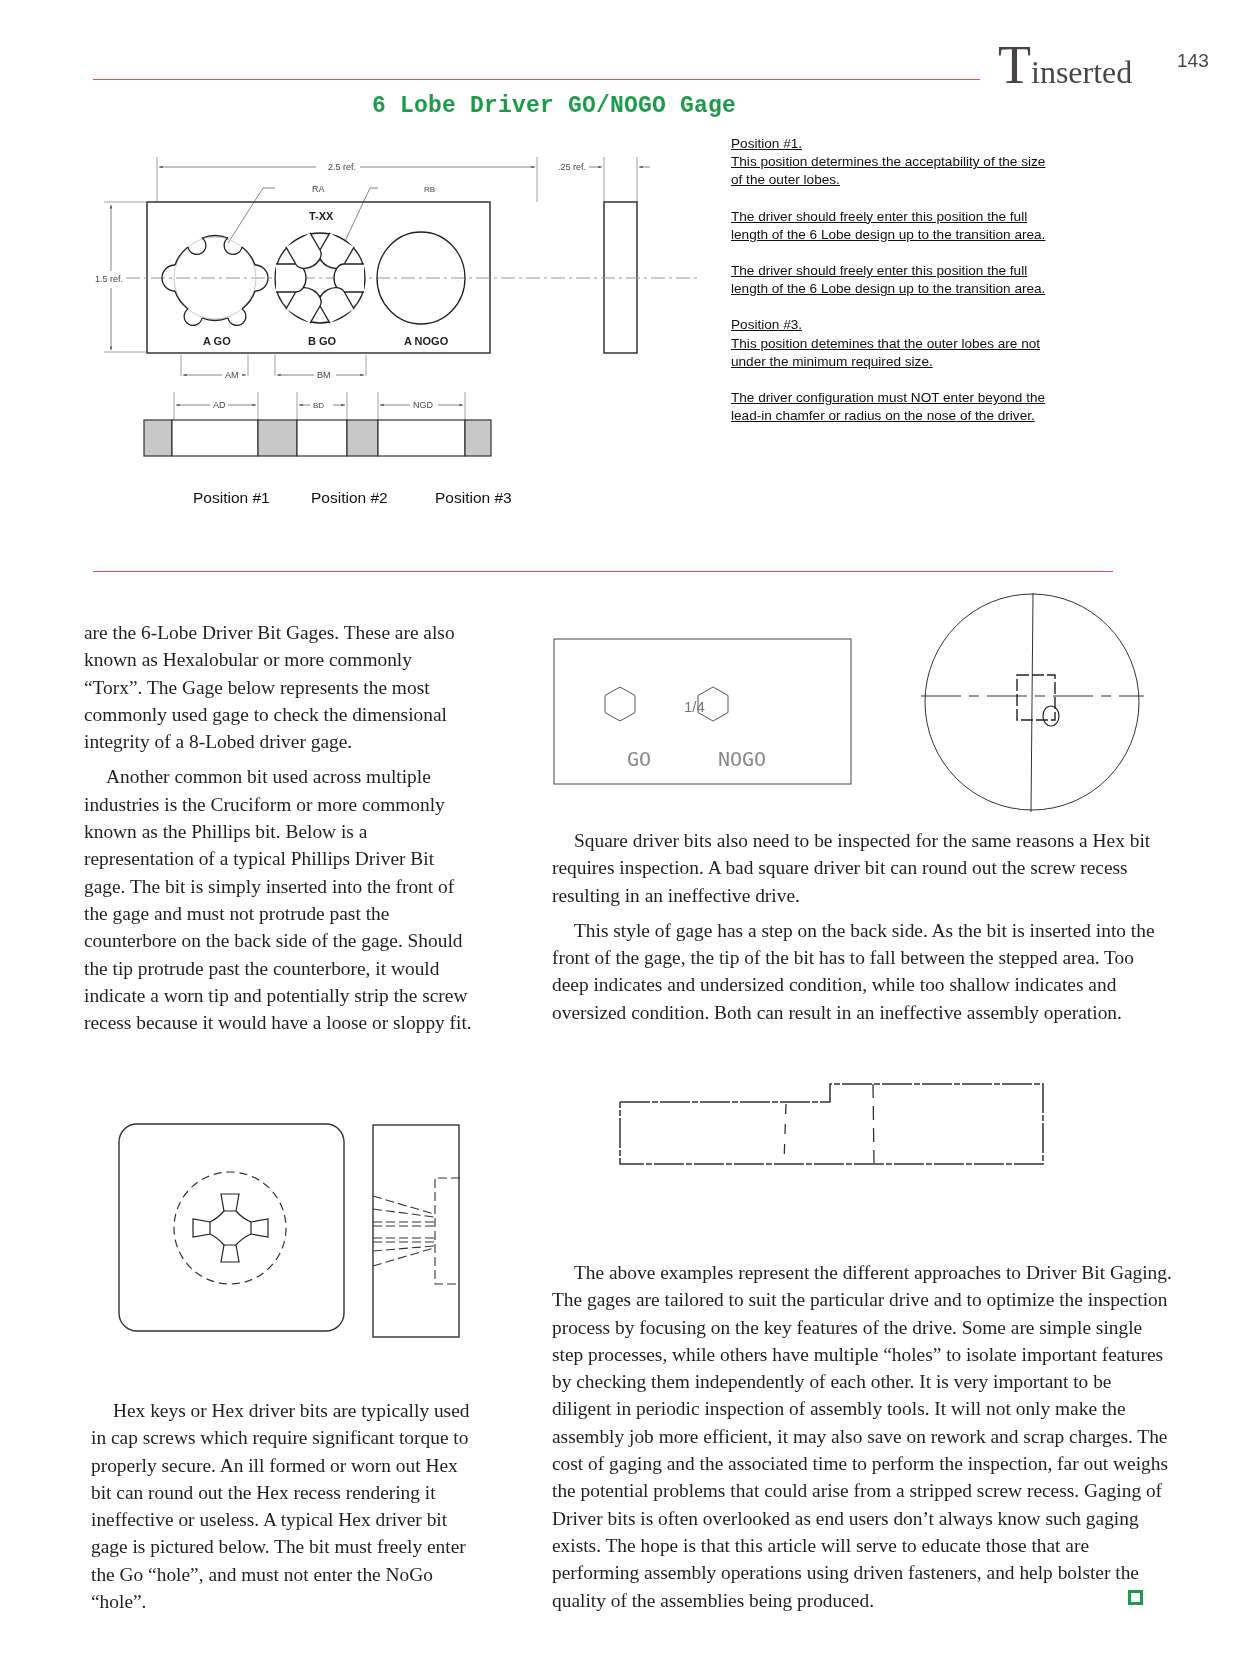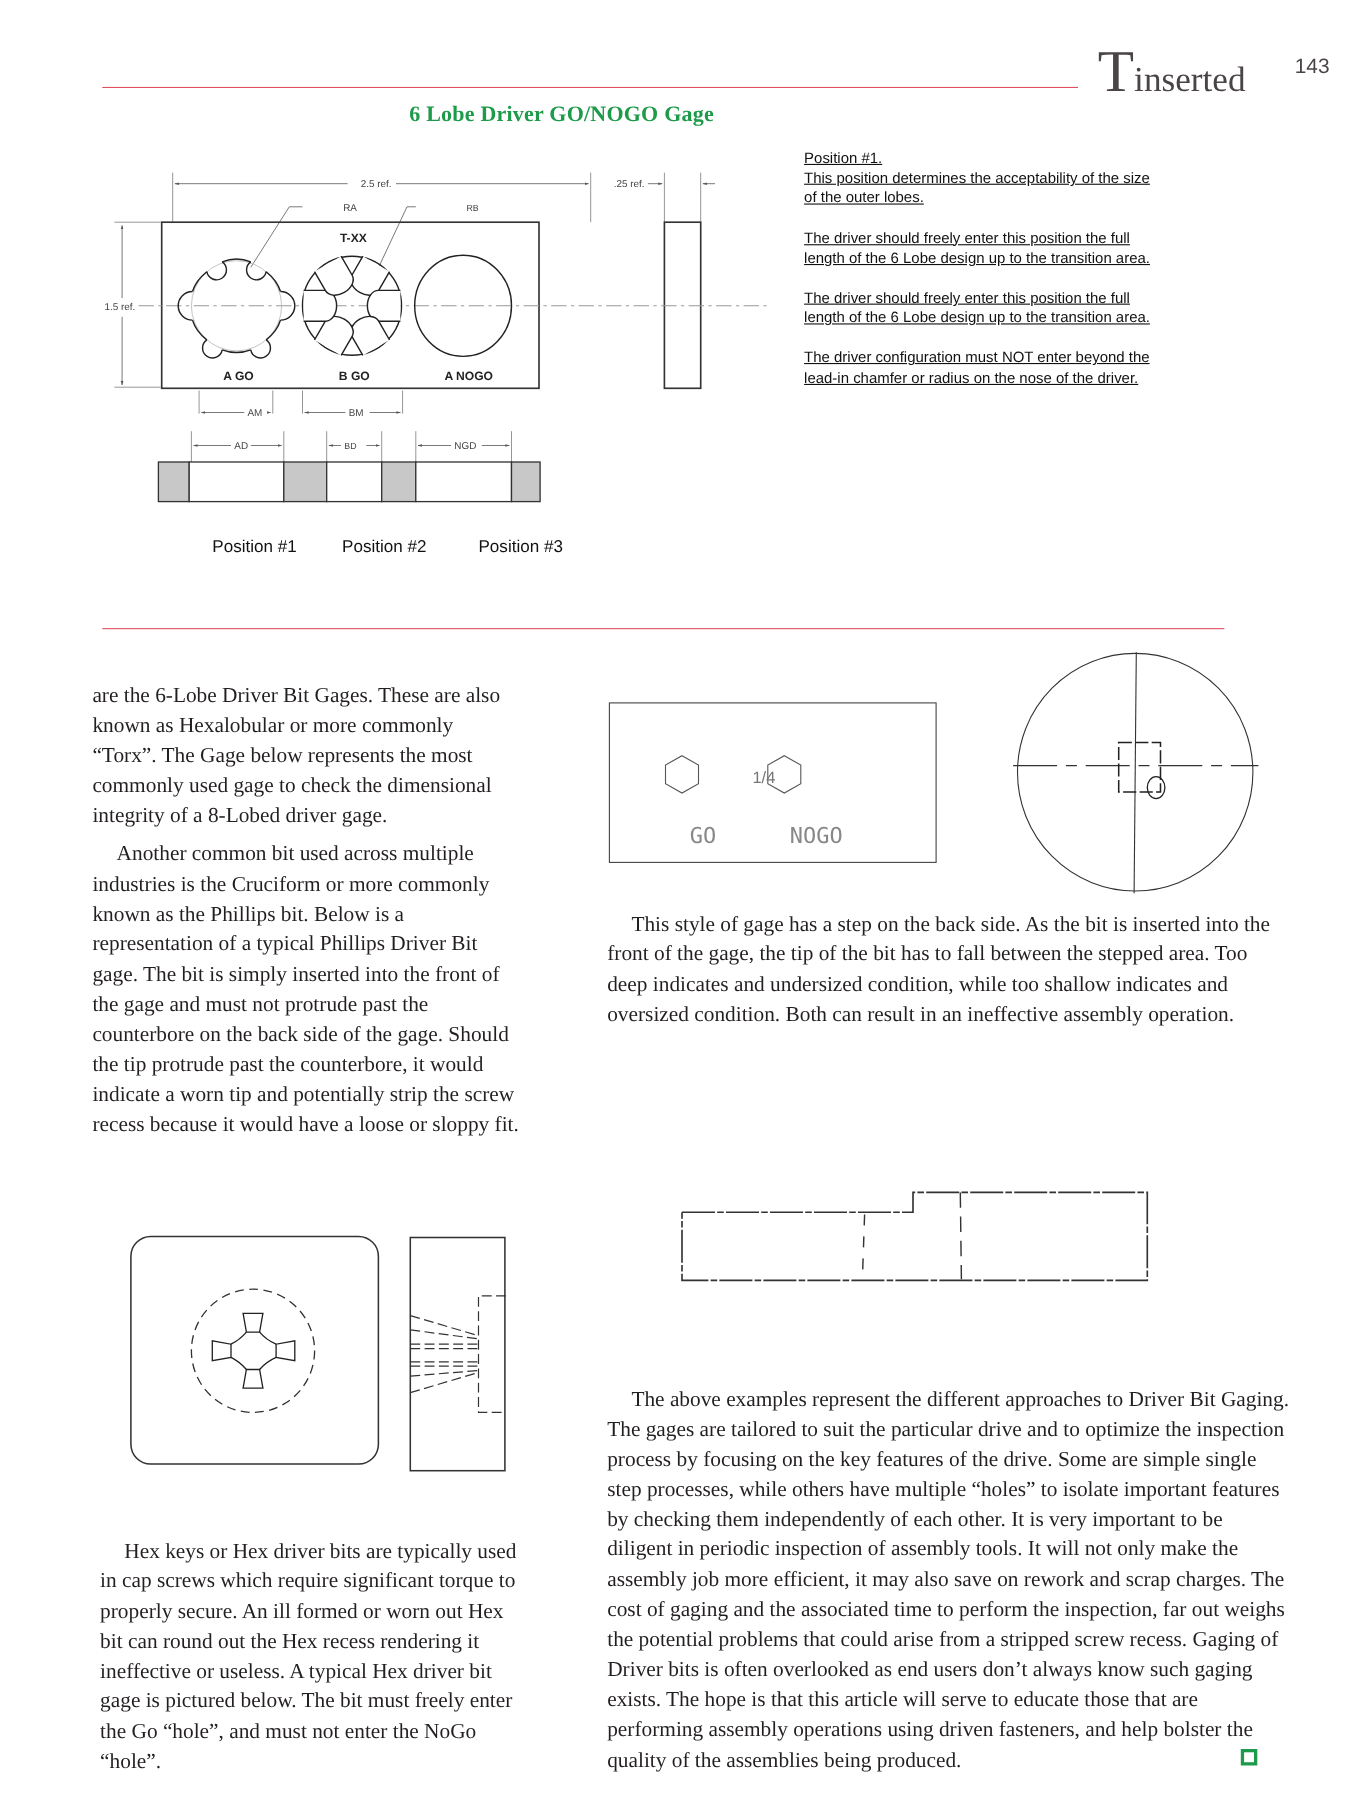--- a/index.html
+++ b/index.html
@@ -2,21 +2,21 @@
 <html><head>
 <meta charset="utf-8">
 <style>
   html, body { margin: 0; padding: 0; background: #ffffff; }
   body { width: 1240px; height: 1653px; position: relative; overflow: hidden; color: #231f20; }
   .abs { position: absolute; }
   .rule { position: absolute; height: 1px; background: #e0505e; }
   .section-word { position: absolute; left: 998px; top: 38px; font-family: "Liberation Serif", serif; color: #4a4446; font-size: 32px; letter-spacing: 0px; white-space: nowrap; }
   .section-word .cap { font-size: 54px; line-height: 1; }
   .page-num { position: absolute; left: 1177px; top: 50px; font-family: "Liberation Sans", sans-serif; font-size: 19px; color: #4a4446; }
-  .fig-title { position: absolute; left: 372px; top: 93px; font-family: Liberation Serif, serif; font-weight: bold; font-size: 20px; color: #1e9b4a; letter-spacing: 0.2px; white-space: nowrap; }
+  .fig-title { position: absolute; left: 372px; top: 93px; font-family: Liberation Mono, monospace; font-weight: bold; font-size: 23px; color: #1e9b4a; letter-spacing: 0.2px; white-space: nowrap; }
   .notes { position: absolute; left: 731px; top: 135px; width: 320px; font-family: "Liberation Sans", sans-serif; font-size: 13.6px; line-height: 18.2px; color: #111; text-decoration: underline; }
   .notes p { margin: 0 0 18px 0; }
   .body-text { position: absolute; font-family: "Liberation Serif", serif; font-size: 19.4px; line-height: 27.3px; color: #231f20; }
   .body-text p { margin: 0 0 8px 0; }
   .body-text p.indent { text-indent: 22px; }
   .pos-label { position: absolute; font-family: "Liberation Sans", sans-serif; font-size: 15.5px; color: #111; }
   .end-mark { position: absolute; left: 1128px; top: 1590px; width: 9px; height: 9px; border: 3.5px solid #1e9b4a; background: #fff; }
   svg text { font-family: "Liberation Sans", sans-serif; }
 </style>
 </head>
@@ -136,20 +136,21 @@
 </svg>
 
 <div class="pos-label" style="left:193px; top:489px;">Position #1</div>
 <div class="pos-label" style="left:311px; top:489px;">Position #2</div>
 <div class="pos-label" style="left:435px; top:489px;text-align:right;">Position #3</div>
 
 <div class="notes">
   <p><span>Position #1.</span><br><span>This position determines the acceptability of the size of the outer lobes.</span></p>
   <p><span>The driver should freely enter this position the full length of the 6 Lobe design up to the transition area.</span></p>
   <p><span>The driver should freely enter this position the full length of the 6 Lobe design up to the transition area.</span></p>
+  <p><span>Position #3.</span><br><span>This position detemines that the outer lobes are not under the minimum required size.</span></p>
   <p><span>The driver configuration must NOT enter beyond the lead-in chamfer or radius on the nose of the driver.</span></p>
 </div>
 
 <div class="rule" style="left:93px; top:571px; width:1020px;"></div>
 
 <div class="body-text" style="left:84px; top:619px; width:390px;">
   <p>are the 6-Lobe Driver Bit Gages.  These are also known as Hexalobular or more commonly “Torx”.  The Gage below represents the most commonly used gage to check the dimensional integrity of a 8-Lobed driver gage.</p>
   <p class="indent">Another common bit used across multiple industries is the Cruciform or more commonly known as the Phillips bit.  Below is a representation of a typical Phillips Driver Bit gage.  The bit is simply inserted into the front of the gage and must not protrude past the counterbore on the back side of the gage.  Should the tip protrude past the counterbore, it would indicate a worn tip and potentially strip the screw recess because it would have a loose or sloppy fit.</p>
 </div>
 
@@ -192,20 +193,21 @@
 
 <svg class="abs" style="left:915px; top:588px;" width="230" height="230" viewBox="915 588 230 230">
   <ellipse cx="1032" cy="702" rx="107" ry="108" fill="none" stroke="#333" stroke-width="1"></ellipse>
   <line x1="1033" y1="593" x2="1031" y2="812" stroke="#333" stroke-width="1"></line>
   <line x1="921" y1="696" x2="1144" y2="696" stroke="#333" stroke-width="1.2" stroke-dasharray="40,8,10,8"></line>
   <rect x="1017" y="675" width="38" height="45" fill="none" stroke="#222" stroke-width="1.4" stroke-dasharray="12,3"></rect>
   <ellipse cx="1051" cy="716" rx="8" ry="10" fill="none" stroke="#222" stroke-width="1.2"></ellipse>
 </svg>
 
 <div class="body-text" style="left:552px; top:827px; width:620px;">
+  <p class="indent">Square driver bits also need to be inspected for the same reasons a Hex bit requires inspection.  A bad square driver bit can round out the screw recess resulting in an ineffective drive.</p>
   <p class="indent">This style of gage has a step on the back side.  As the bit is inserted into the front of the gage, the tip of the bit has to fall between the stepped area.  Too deep indicates and undersized condition, while too shallow indicates and oversized condition.  Both can result in an ineffective assembly operation.</p>
 </div>
 
 <svg class="abs" style="left:615px; top:1080px;" width="450" height="90" viewBox="615 1080 450 90">
   <polyline points="620,1102 830,1102 830,1084 1043,1084 1043,1164 620,1164 620,1102" fill="none" stroke="#333" stroke-width="1.5" stroke-dasharray="30,2,6,2"></polyline>
   <line x1="786" y1="1104" x2="784" y2="1163" stroke="#333" stroke-width="1.3" stroke-dasharray="10,10"></line>
   <line x1="873" y1="1084" x2="874" y2="1163" stroke="#333" stroke-width="1.3" stroke-dasharray="14,8"></line>
 </svg>
 
 <div class="body-text" style="left:552px; top:1215px; width:620px;margin-top:44px;">

